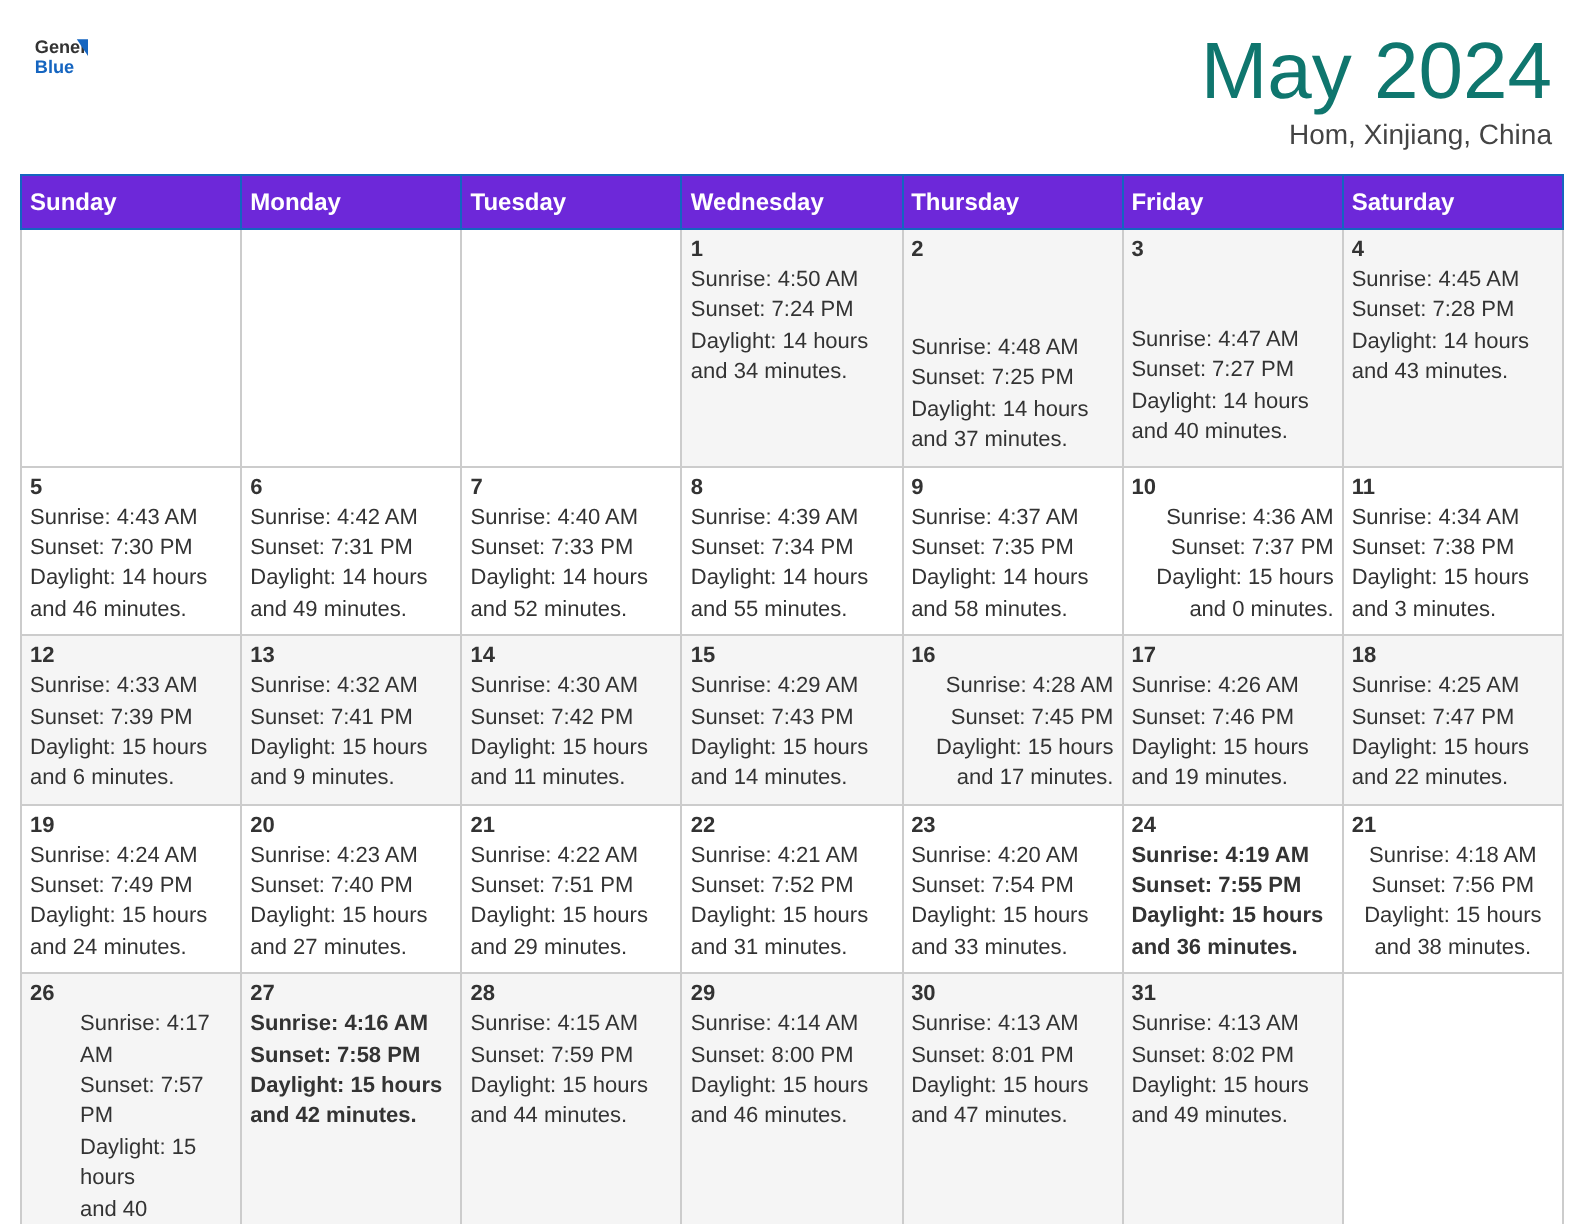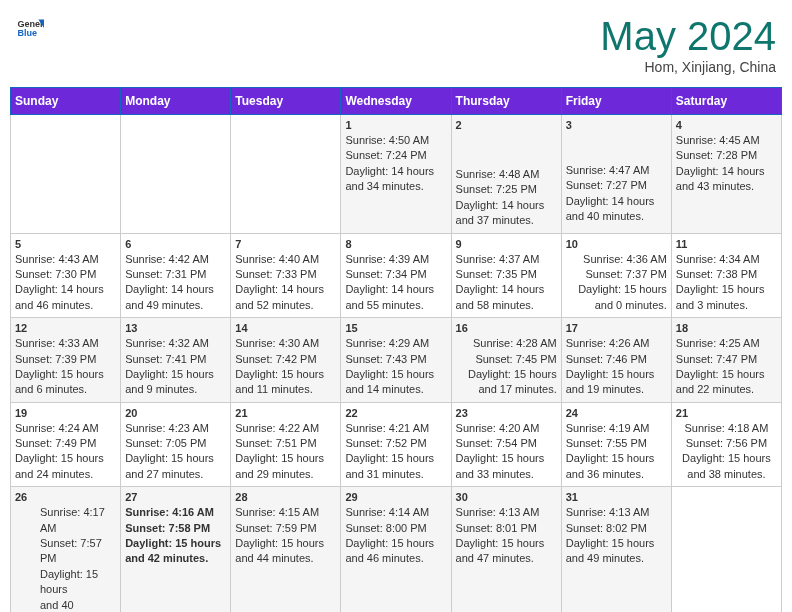--- a/index.html
+++ b/index.html
@@ -254,21 +254,21 @@
         <td>
           <span class="day-number">19</span>
           <div class="day-info" style="white-space: pre-line;">Sunrise: 4:24 AM
 Sunset: 7:49 PM
 Daylight: 15 hours
 and 24 minutes.</div>
         </td>
         <td>
           <span class="day-number">20</span>
           <div class="day-info" style="white-space: pre-line;">Sunrise: 4:23 AM
-Sunset: 7:05 PM
+Sunset: 7:40 PM
 Daylight: 15 hours
 and 27 minutes.</div>
         </td>
         <td>
           <span class="day-number">21</span>
           <div class="day-info" style="white-space: pre-line;">Sunrise: 4:22 AM
 Sunset: 7:51 PM
 Daylight: 15 hours
 and 29 minutes.</div>
         </td>
@@ -281,21 +281,21 @@
         </td>
         <td>
           <span class="day-number">23</span>
           <div class="day-info" style="white-space: pre-line;">Sunrise: 4:20 AM
 Sunset: 7:54 PM
 Daylight: 15 hours
 and 33 minutes.</div>
         </td>
         <td>
           <span class="day-number">24</span>
-          <div class="day-info" style="white-space: pre-line;">Sunrise: 4:19 AM
+          <div class="day-info" style="white-space: pre-line; font-weight: bold;">Sunrise: 4:19 AM
 Sunset: 7:55 PM
 Daylight: 15 hours
 and 36 minutes.</div>
         </td>
         <td>
           <span class="day-number">21</span>
           <div class="day-info" style="white-space: pre-line; text-align: center;">Sunrise: 4:18 AM
 Sunset: 7:56 PM
 Daylight: 15 hours
 and 38 minutes.</div>

